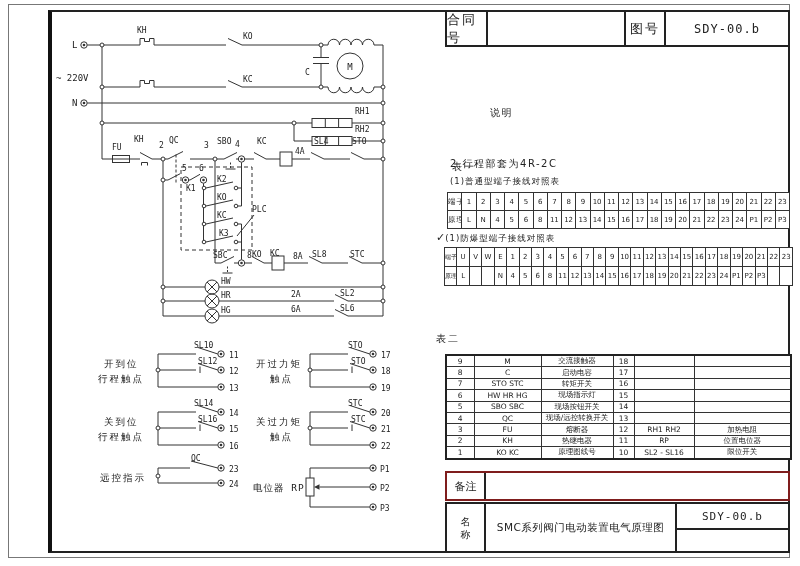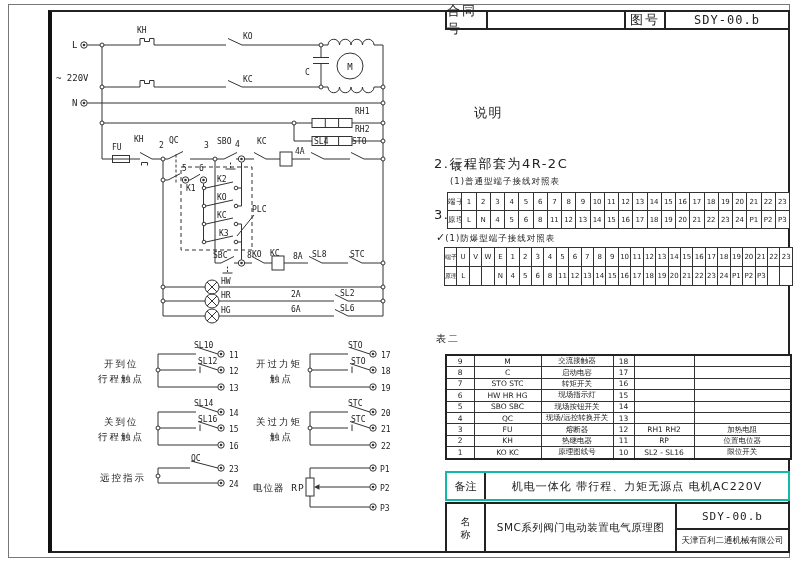--- a/index.html
+++ b/index.html
@@ -5,45 +5,45 @@
   html,body{margin:0;padding:0;background:#e8e8e8;}
   .page{position:relative;width:800px;height:566px;background:#ffffff;overflow:hidden;
         font-family:"DejaVu Sans",sans-serif;color:#222;}
   .outer-frame{position:absolute;left:8px;top:4px;width:782px;height:554px;border:1px solid #777;box-sizing:border-box;}
   .inner-frame{position:absolute;left:48px;top:10px;width:742px;height:543px;border:2px solid #222;border-left:4px solid #111;box-sizing:border-box;}
   svg#schematic{position:absolute;left:0;top:0;}
   svg text{fill:#222;font-family:"DejaVu Sans Mono","DejaVu Sans",monospace;}
 
   .abs{position:absolute;box-sizing:border-box;}
   
-  .title-row{left:445px;top:10px;width:345px;height:20px;display:flex;border:2px solid #222;background:#fff;}
+  .title-row{left:445px;top:10px;width:345px;height:37px;display:flex;border:2px solid #222;background:#fff;}
   .title-row .cell{border-right:2px solid #222;display:flex;align-items:center;justify-content:center;}
   .title-row .cell:last-child{border-right:none;}
   .t-lab{font-size:13px;letter-spacing:2px;}
   .t-val{font-size:12px;font-family:"DejaVu Sans Mono",monospace;letter-spacing:1px;}
 
-  .notes{left:434px;top:70px;font-size:13px;letter-spacing:1.5px;line-height:17px;white-space:pre;}
+  .notes{left:450px;top:70px;font-size:10px;letter-spacing:1.5px;line-height:17px;white-space:pre;}
   .notes .n-title{padding-left:40px;}
 
   .cap{font-size:10px;letter-spacing:2px;}
   .cap-sub{font-size:8.5px;letter-spacing:1px;}
   .check{font-size:11px;font-weight:bold;letter-spacing:0;}
 
   table.tbl{position:absolute;border-collapse:collapse;table-layout:fixed;background:#fff;}
   table.tbl td{border:1px solid #333;text-align:center;vertical-align:middle;padding:0;
                overflow:hidden;white-space:nowrap;font-size:7px;height:17px;}
   #t1{left:447px;top:192px;width:343px;}
   #t1 td:first-child{font-size:7.5px;letter-spacing:1px;}
   #t1b{left:444px;top:247px;width:349px;}
   #t1b td{height:18px;}
   #t1b td:first-child{font-size:6px;letter-spacing:0;}
   #t2{left:445px;top:354px;width:345px;border:2px solid #222;}
   #t2 td{font-size:7.5px;height:10.4px;}
 
-  .remark{left:445px;top:471px;width:345px;height:30px;border:2px solid #14b8a6;display:flex;background:#fff;}
+  .remark{left:445px;top:471px;width:345px;height:30px;border:2px solid #7f1d1d;display:flex;background:#fff;}
   .remark .lab{width:37px;border-right:2px solid #222;display:flex;align-items:center;justify-content:center;font-size:11px;}
   .remark .val{flex:1;display:flex;align-items:center;justify-content:center;font-size:11px;letter-spacing:1px;}
 
   .nameblock{left:445px;top:502px;width:345px;height:51px;border:2px solid #222;display:flex;background:#fff;}
   .nameblock .lab{width:37px;border-right:2px solid #222;display:flex;align-items:center;justify-content:center;
                   font-size:10px;line-height:13px;text-align:center;}
   .nameblock .lab span{display:block;width:12px;}
   .nameblock .mid{width:189px;border-right:2px solid #222;display:flex;align-items:center;justify-content:center;
                   font-size:10.5px;letter-spacing:0.5px;text-align:center;}
   .nameblock .right{flex:1;display:flex;flex-direction:column;}
@@ -534,26 +534,24 @@
           <td>原理图线号</td>
           <td>10</td>
           <td>SL2 - SL16</td>
           <td>限位开关</td>
         </tr>
       </tbody>
     </table>
 
   <div class="abs remark">
     <div class="lab">备注</div>
-    <div class="val">机电一体化 带行程、力矩无源点 电机AC220V</div>
   </div>
 
   <div class="abs nameblock">
     <div class="lab">
         <span>名称</span>
       </div>
     <div class="mid">SMC系列阀门电动装置电气原理图</div>
     <div class="right">
       <div class="code">SDY-00.b</div>
-      <div class="company">天津百利二通机械有限公司</div>
     </div>
   </div>
 </div>
 
 </body></html>

